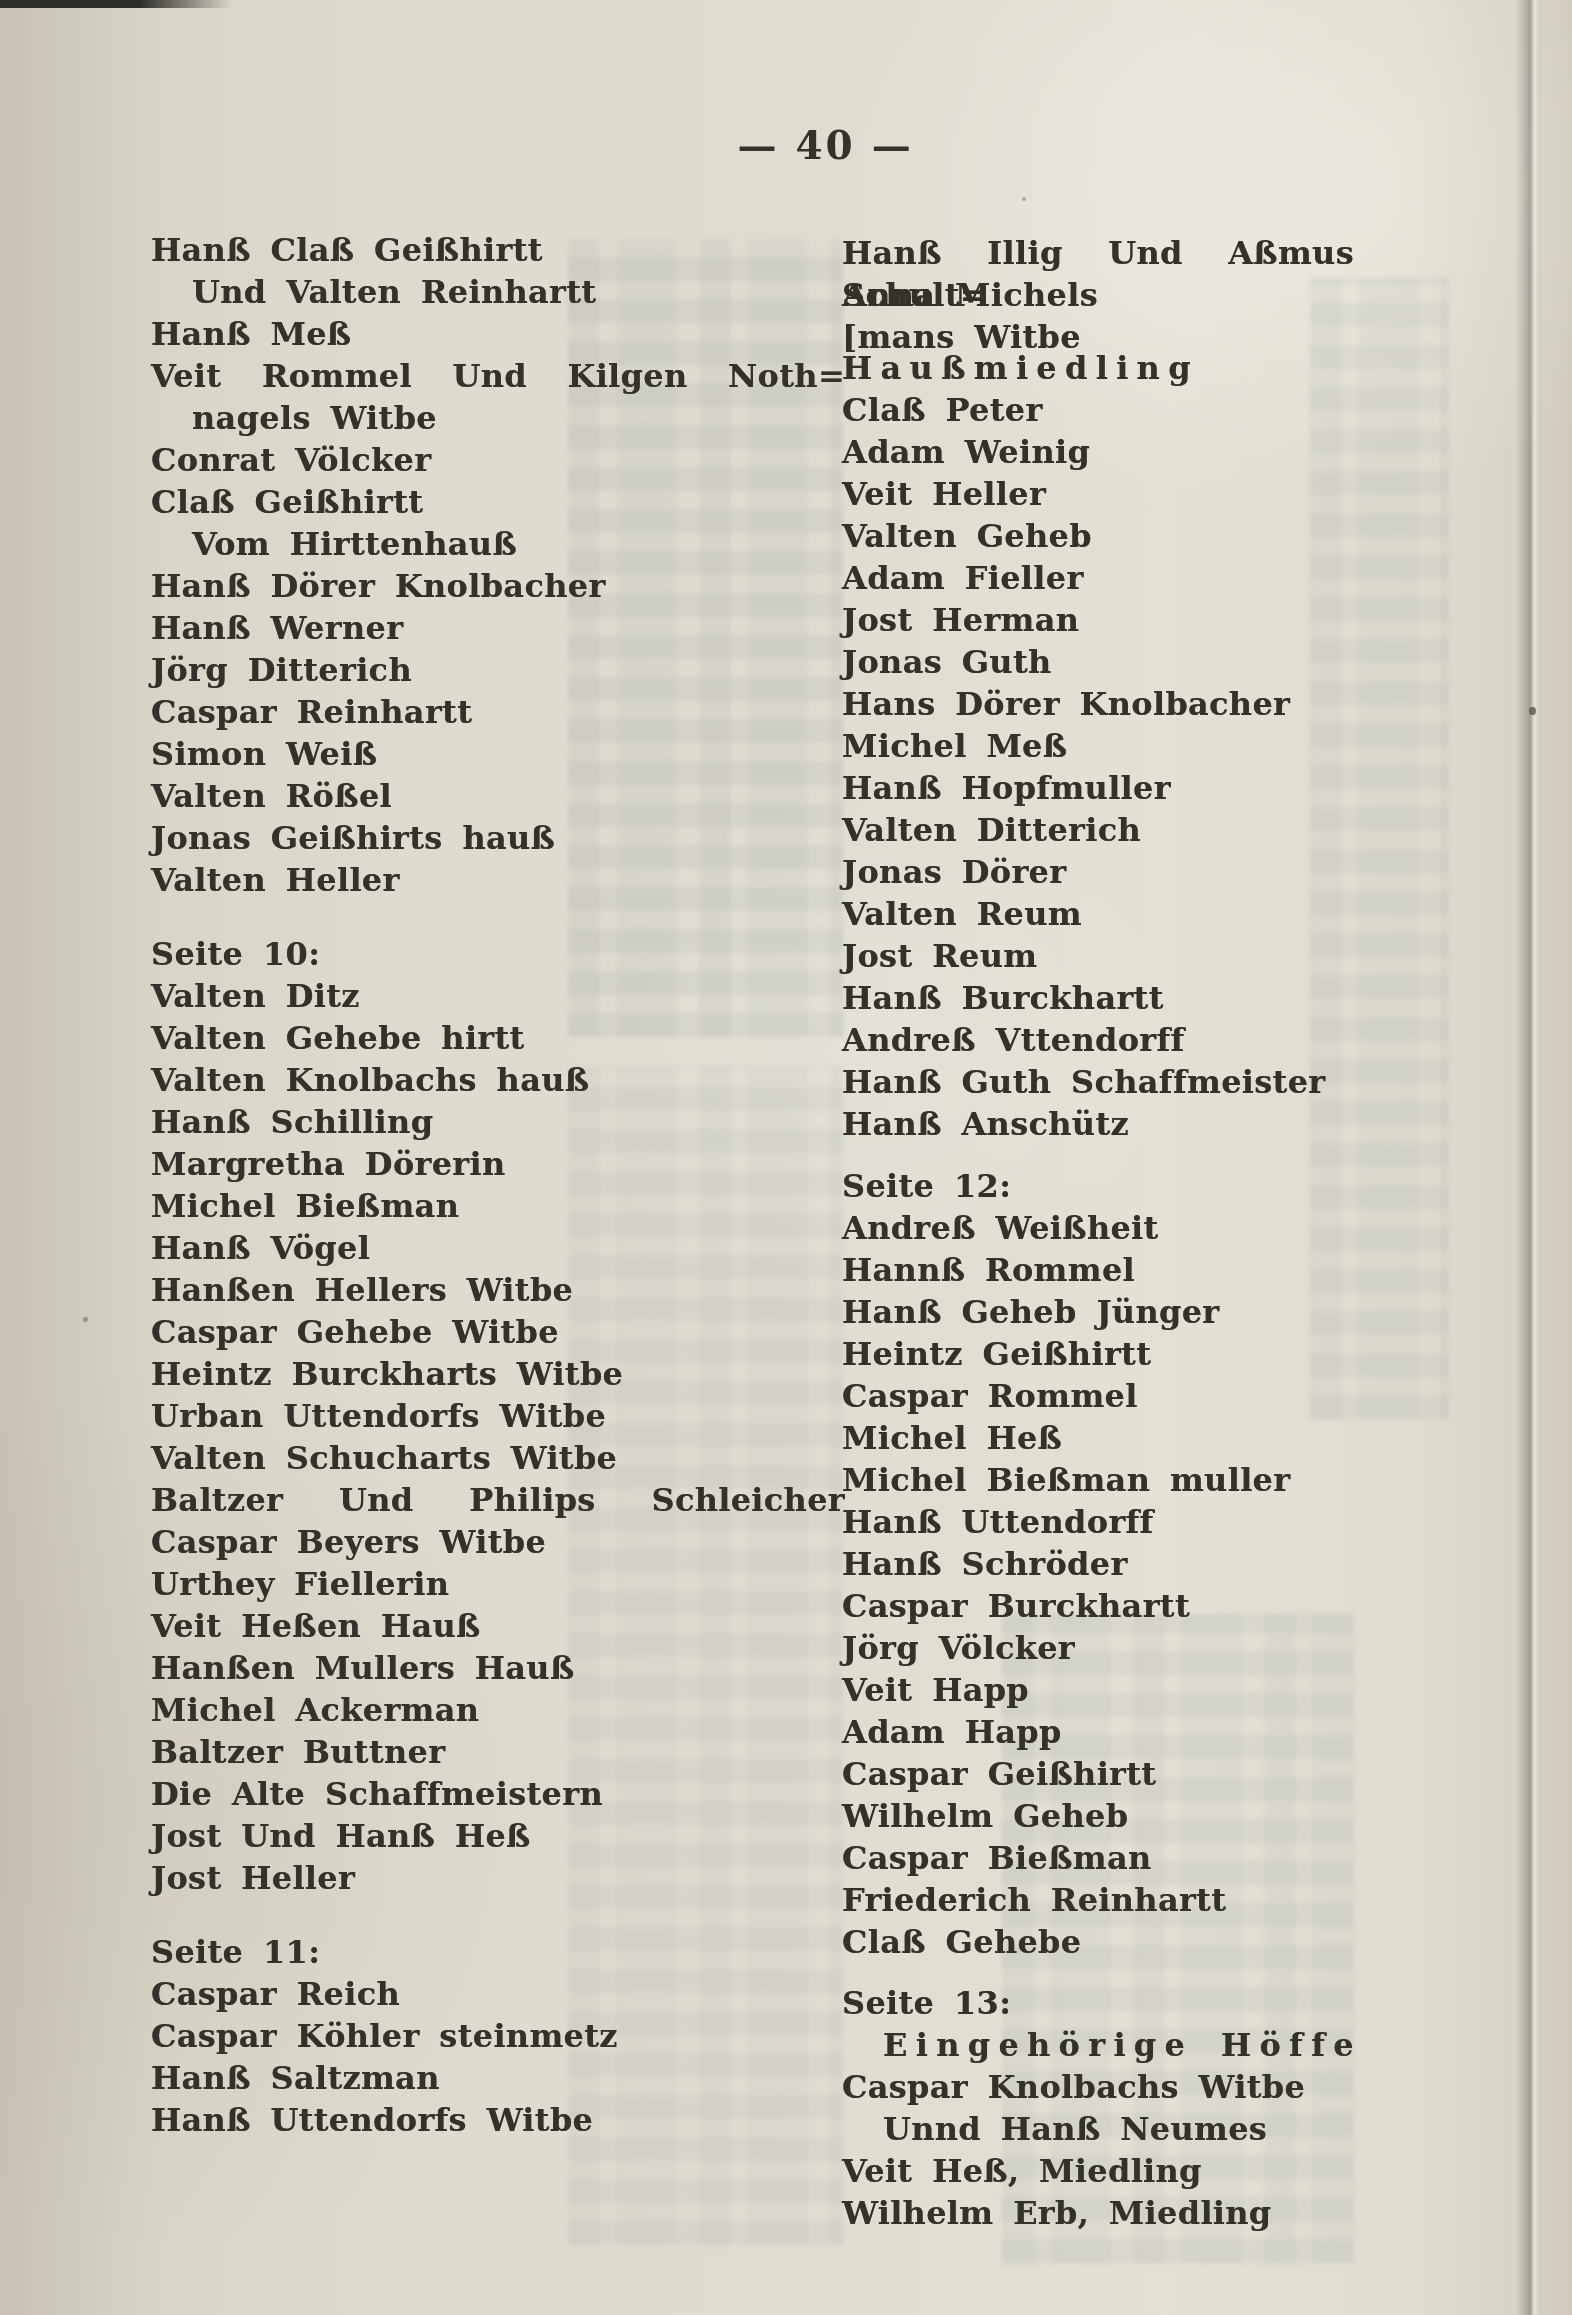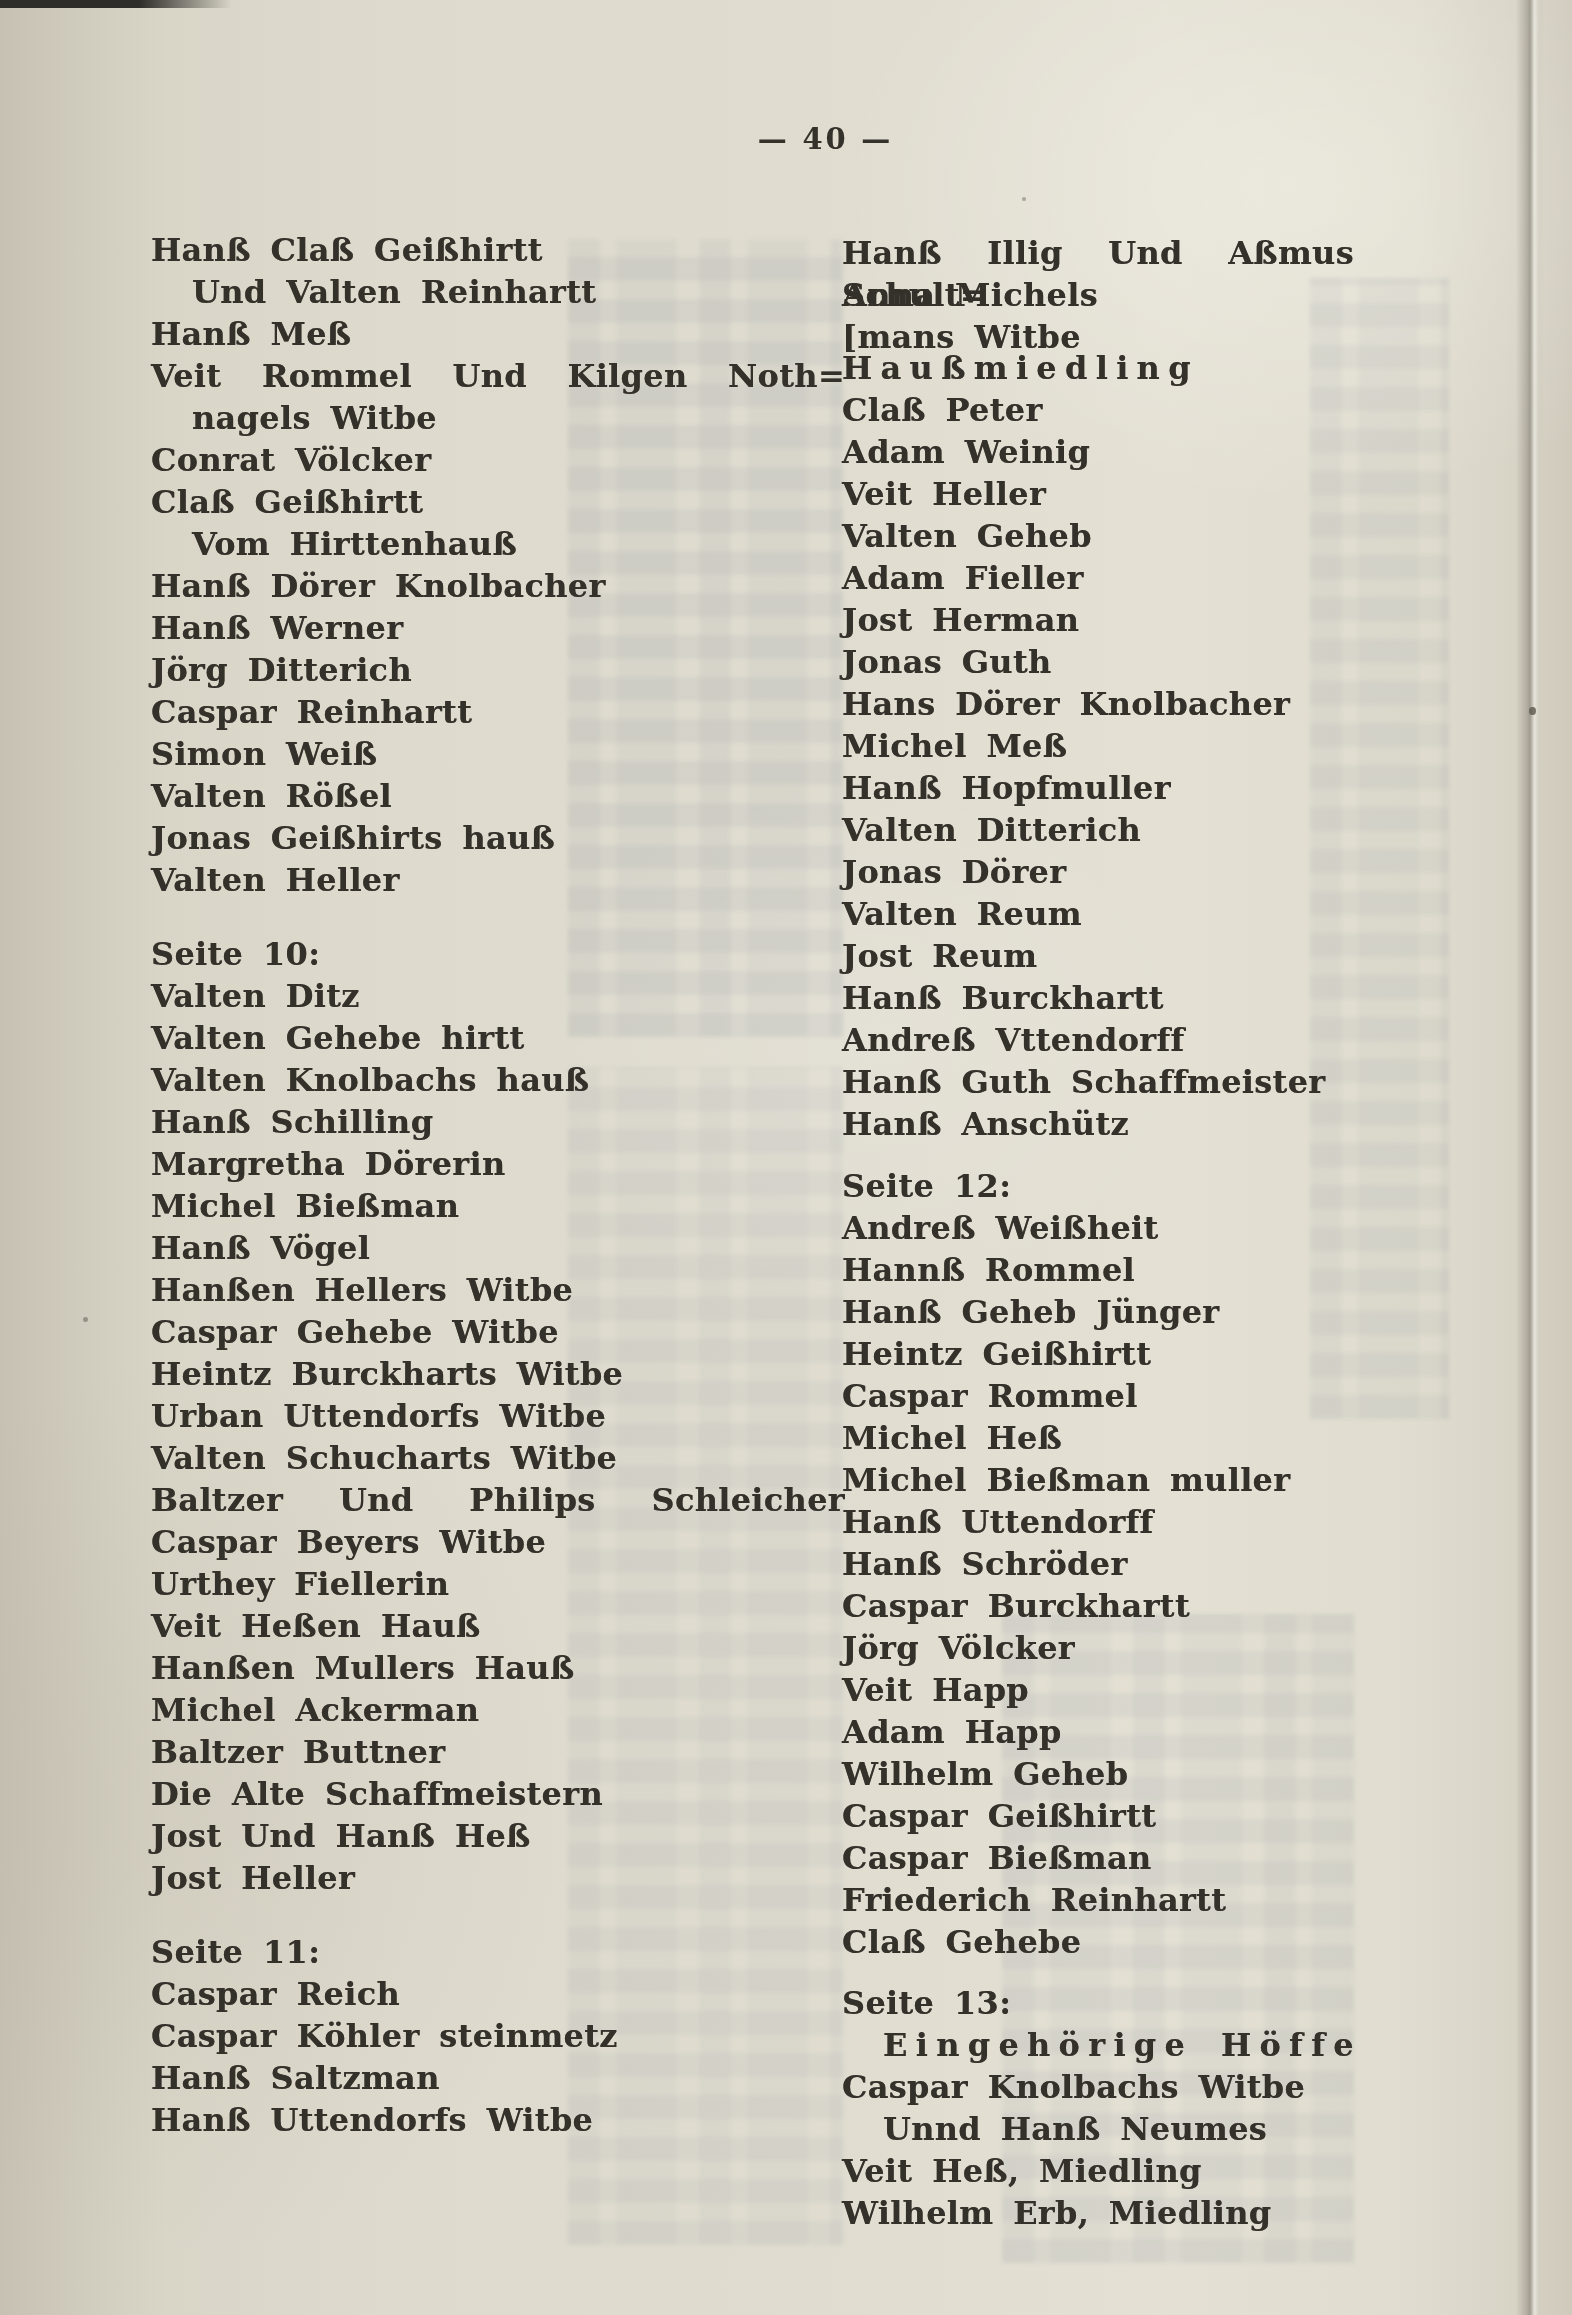--- a/index.html
+++ b/index.html
@@ -40,21 +40,21 @@
     position:absolute; filter:blur(1.9px); pointer-events:none;
     background:
       repeating-linear-gradient(0deg, rgba(116,132,142,.17) 0 24px, rgba(116,132,142,0) 24px 42px),
       repeating-linear-gradient(90deg, rgba(116,132,142,.15) 0 32px, rgba(116,132,142,0) 32px 48px,
         rgba(116,132,142,.12) 48px 109px, rgba(116,132,142,0) 109px 131px);
   }
   .speck { position:absolute; border-radius:50%; background:#5c574e; }
 
   .page-number {
     position:absolute; left:705px; top:122px; width:241px; text-align:center;
-    font-size:29px; font-weight:bold; color:#35322c; letter-spacing:2.8px;
+    font-size:39px; font-weight:bold; color:#35322c; letter-spacing:2.8px;
   }
   .col { position:absolute; color:#34302a; }
   .col-left  { left:151px; top:229px; width:694px; }
   .col-right { left:842px; top:232px; width:512px; }
   .line {
     height:42px; line-height:42px; font-size:32px; font-weight:bold;
     white-space:nowrap; word-spacing:8.3px; letter-spacing:0.3px;
     text-shadow:0 0 0.6px rgba(52,48,42,.55);
   }
   .line.indent  { padding-left:41px; }
@@ -164,22 +164,22 @@
       <div class="line">Heintz Geißhirtt</div>
       <div class="line">Caspar Rommel</div>
       <div class="line">Michel Heß</div>
       <div class="line">Michel Bießman muller</div>
       <div class="line">Hanß Uttendorff</div>
       <div class="line">Hanß Schröder</div>
       <div class="line">Caspar Burckhartt</div>
       <div class="line">Jörg Völcker</div>
       <div class="line">Veit Happ</div>
       <div class="line">Adam Happ</div>
+      <div class="line">Caspar Geißhirtt</div>
       <div class="line">Wilhelm Geheb</div>
-      <div class="line">Caspar Geißhirtt</div>
       <div class="line">Caspar Bießman</div>
       <div class="line">Friederich Reinhartt</div>
       <div class="line">Claß Gehebe</div>
       <div class="gap" style="height: 18.6px;"></div>
       <div class="line">Seite 13:</div>
       <div class="line indent spaced">Eingehörige Höffe</div>
       <div class="line">Caspar Knolbachs Witbe</div>
       <div class="line indent">Unnd Hanß Neumes</div>
       <div class="line">Veit Heß, Miedling</div>
       <div class="line">Wilhelm Erb, Miedling</div>

